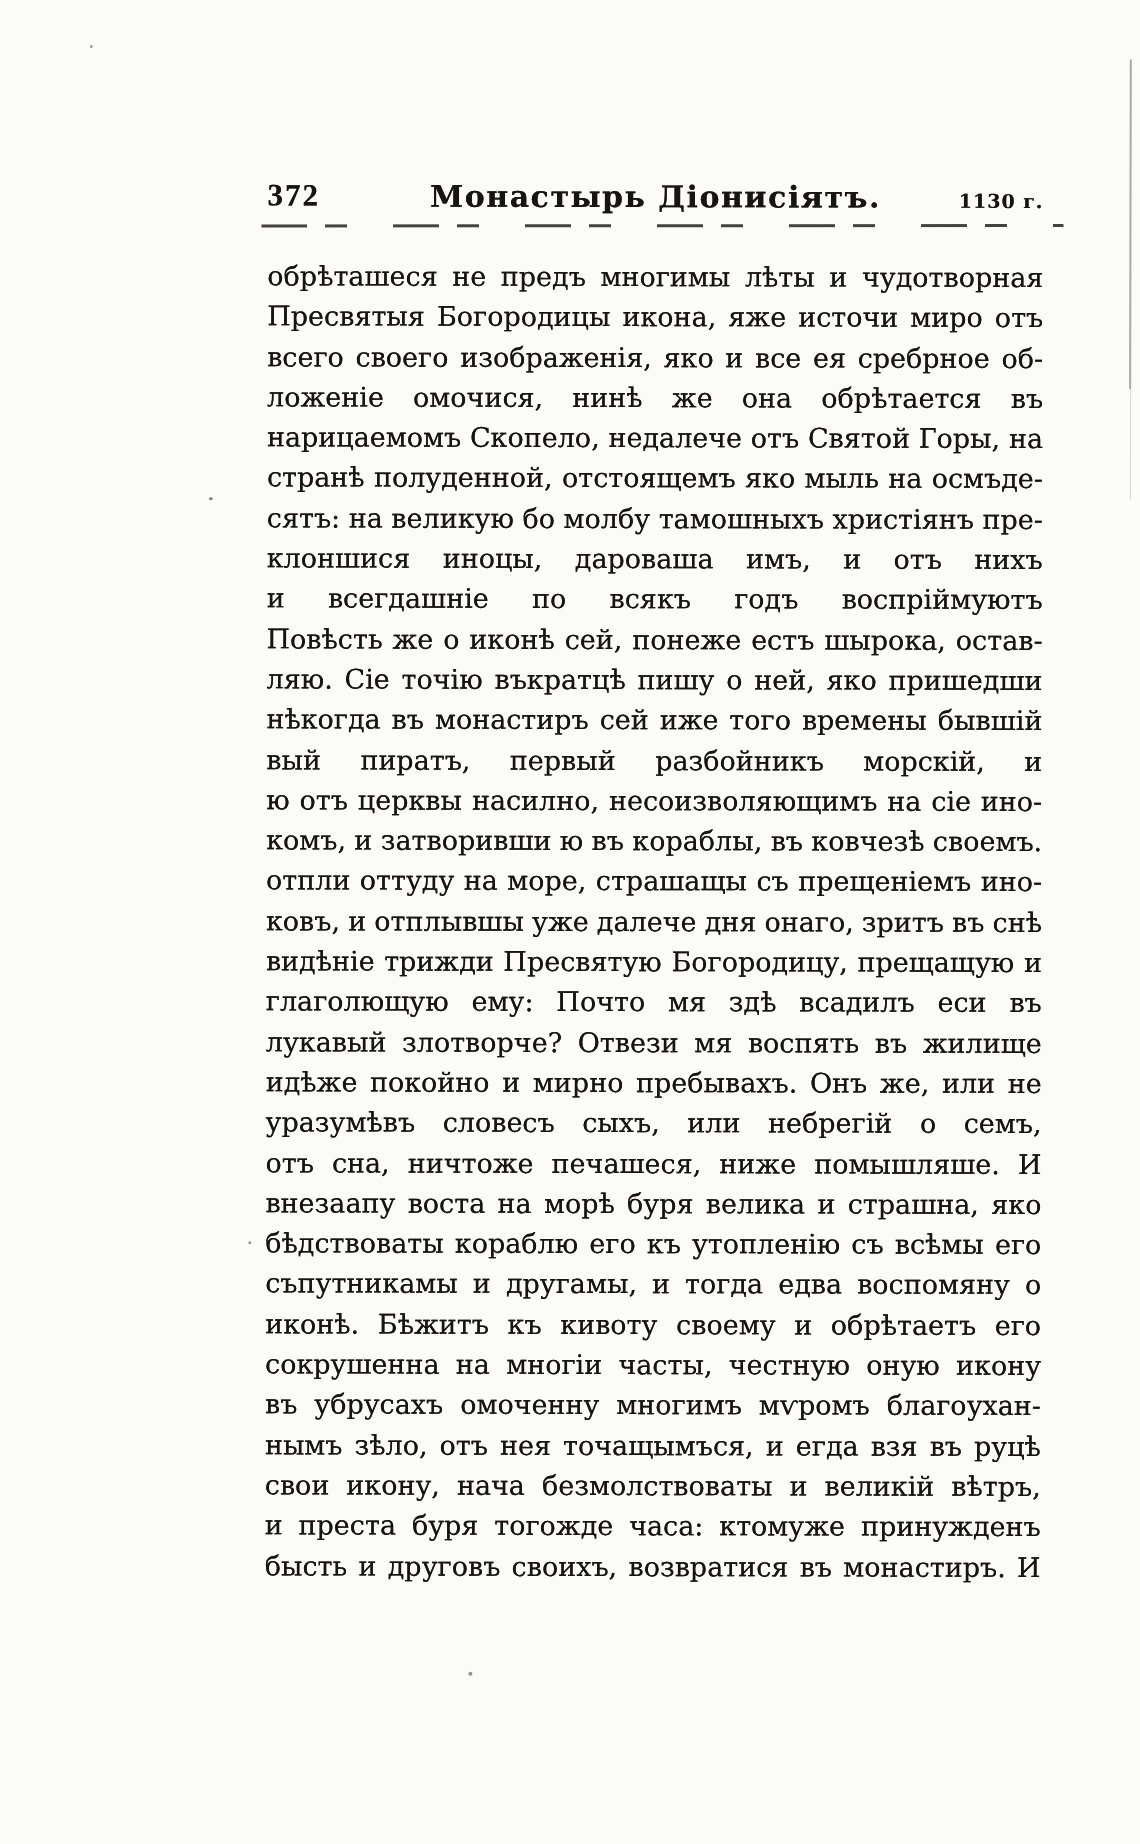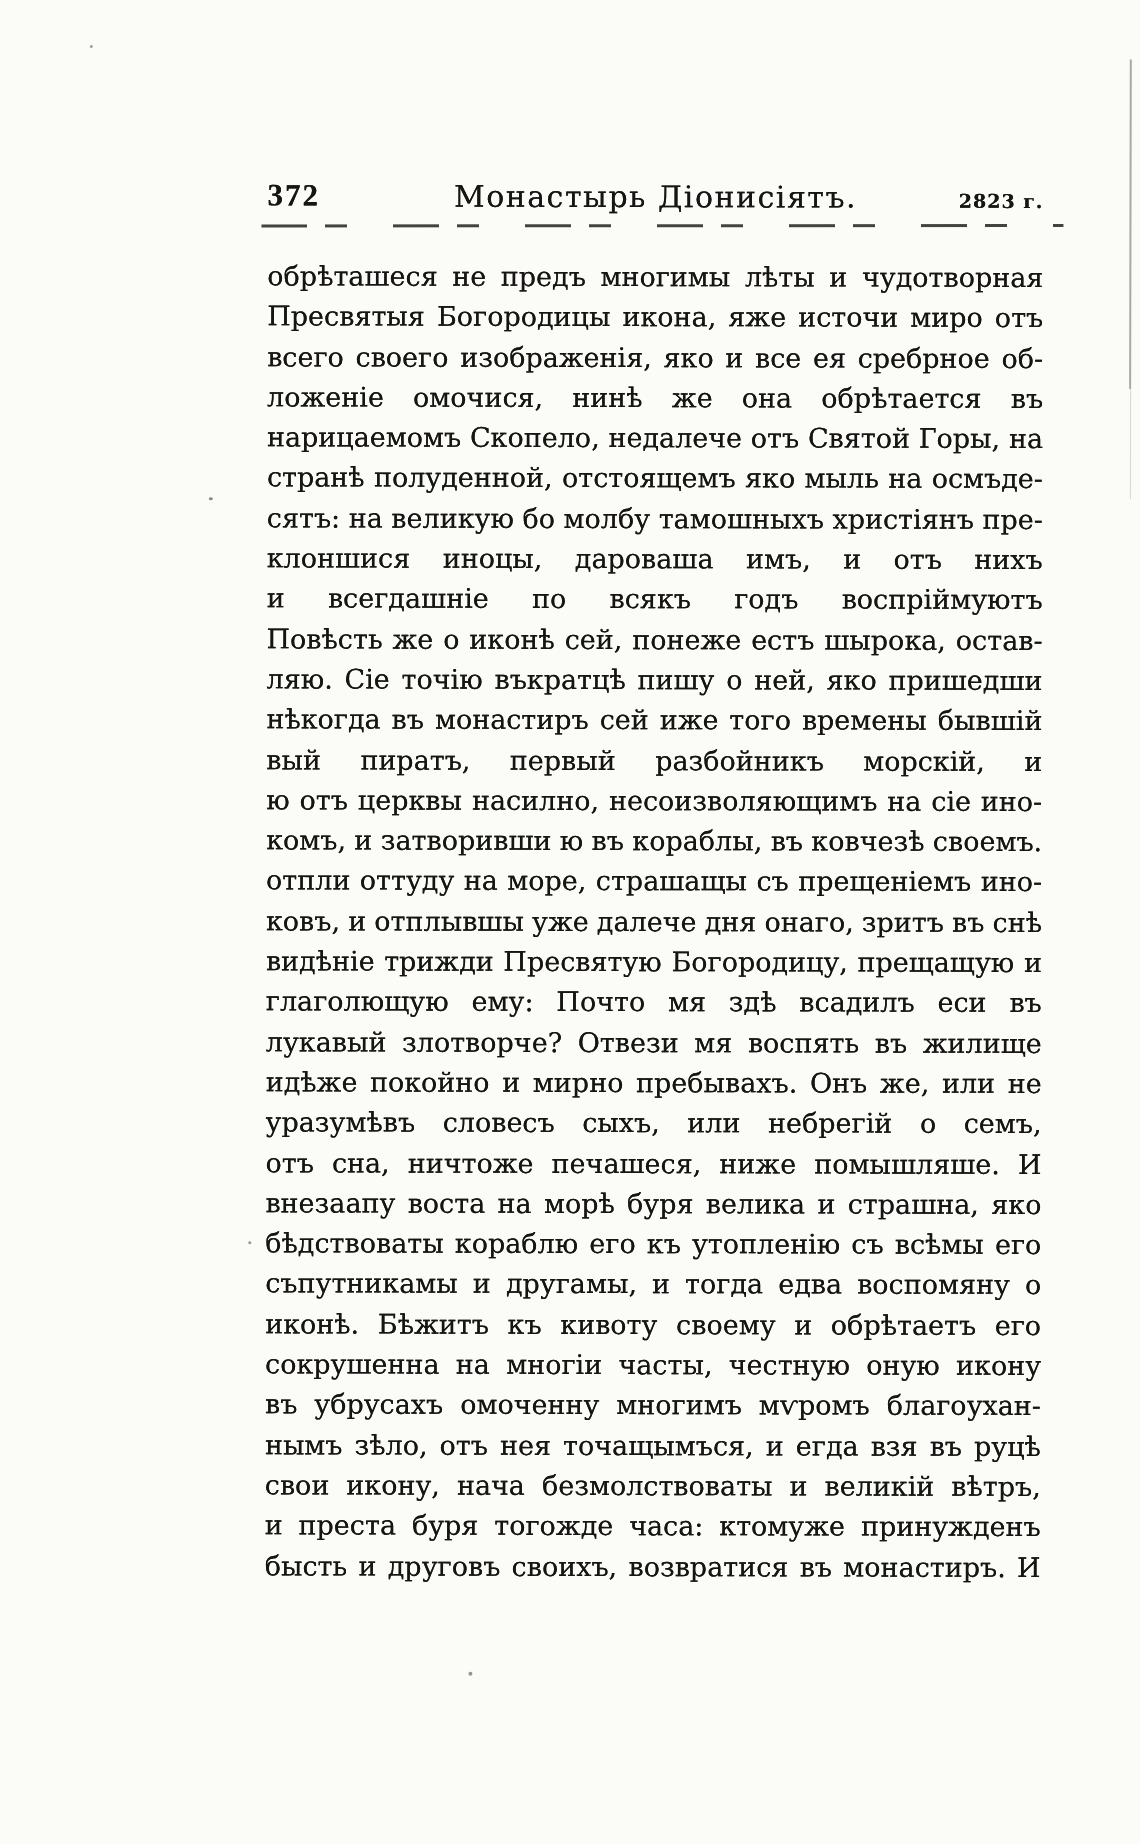--- a/index.html
+++ b/index.html
@@ -19,21 +19,21 @@
     left: 266px; top: 172px; width: 776px; height: 42px;
   }
   .page-number {
     position: absolute; left: 0; bottom: 0;
     font-size: 31px; font-weight: bold; letter-spacing: 2px;
     text-shadow: 0 0 0.6px rgba(20,15,10,0.85);
     font-family: Liberation Serif, serif;
   }
   .page-title {
     position: absolute; left: 50%; bottom: 0; transform: translateX(-50%);
-    font-size: 30px; font-weight: normal; letter-spacing: 1.5px; white-space: nowrap;
+    font-size: 30px; font-weight: bold; letter-spacing: 1.5px; white-space: nowrap;
     text-shadow: 0 0 0.6px rgba(20,15,10,0.85);
   }
   .page-year {
     position: absolute; right: 0; bottom: 3px;
     font-size: 19px; font-weight: bold; letter-spacing: 1px;
     text-shadow: 0 0 0.5px rgba(20,15,10,0.8);
   }
 
   
   .header-rule {
@@ -76,21 +76,21 @@
   .speck-d { left: 470px; top: 1672px; width: 4px; height: 4px; opacity: .6; }
 </style>
 </head>
 <body>
 
 <div class="page">
 
   <div class="running-header">
     <span class="page-number">372</span>
     <span class="page-title">Монастырь Діонисіятъ.</span>
-    <span class="page-year">2823 г.</span>
+    <span class="page-year">1130 г.</span>
   </div>
 
   <div class="header-rule"></div>
 
   <div class="page-body">
       <div class="line">обрѣташеся не предъ многимы лѣты и чудотворная</div>
       <div class="line">Пресвятыя Богородицы икона, яже источи миро отъ</div>
       <div class="line">всего своего изображенія, яко и все ея сребрное об-</div>
       <div class="line">ложеніе омочися, нинѣ же она обрѣтается въ островѣ,</div>
       <div class="line">нарицаемомъ Скопело, недалече отъ Святой Горы, на</div>

